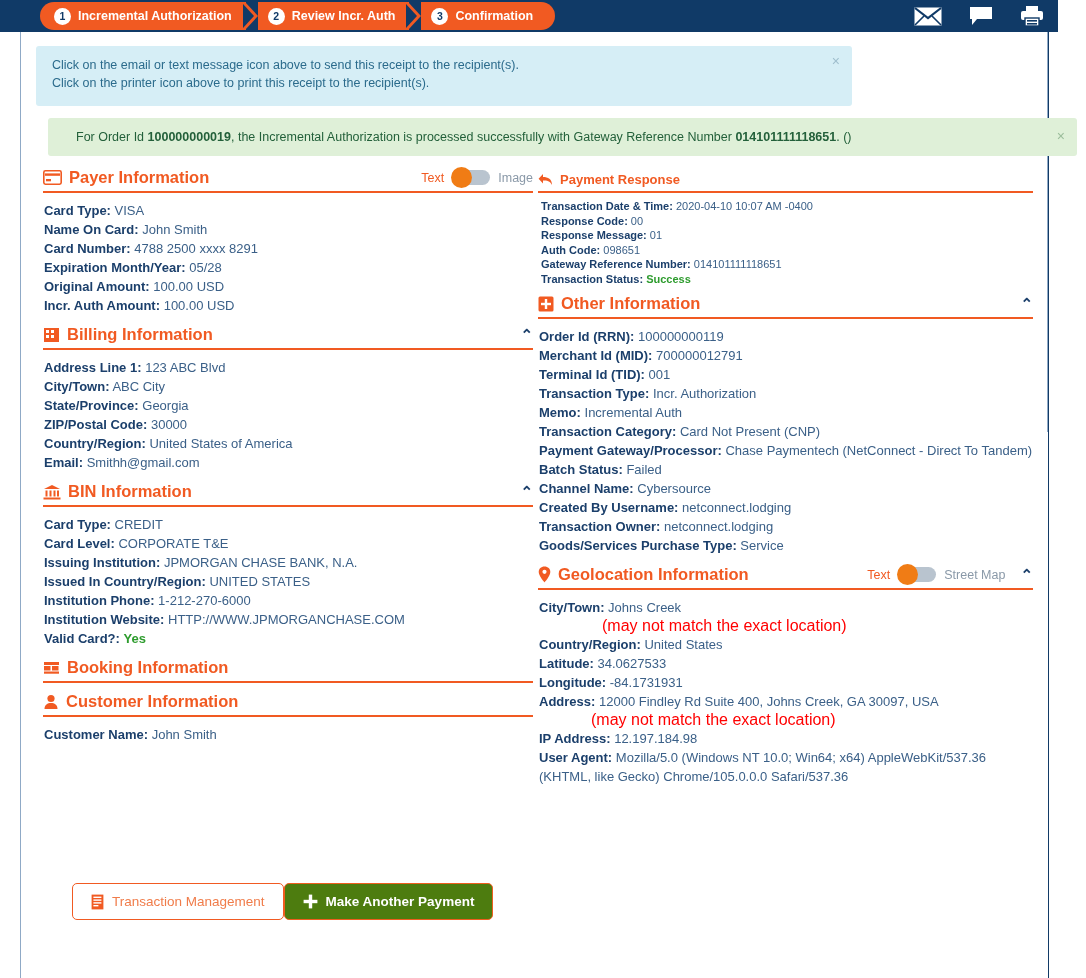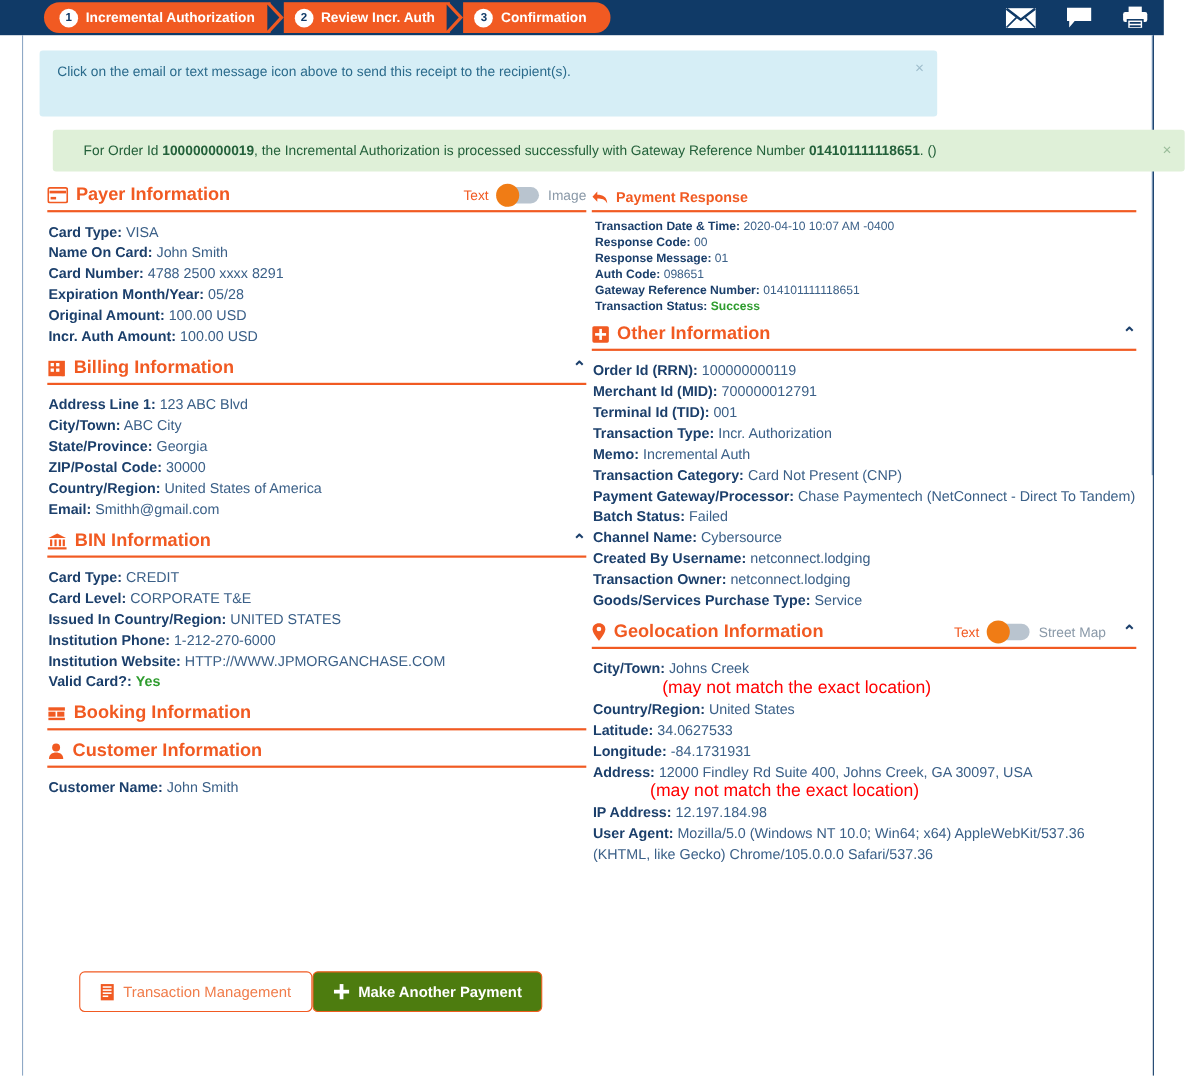--- a/index.html
+++ b/index.html
@@ -173,20 +173,21 @@
       </span>
     </div>
   </div>
 
   <div class="frame-left"></div>
   <div class="frame-right-top"></div>
   <div class="frame-right"></div>
 
   <div class="alert-info">
     <div>Click on the email or text message icon above to send this receipt to the recipient(s).</div>
+    <div>Click on the printer icon above to print this receipt to the recipient(s).</div>
     <button class="alert-x">×</button>
   </div>
 
   <div class="alert-success">
     <div>
       <span>For Order Id </span><b>100000000019</b><span>, the Incremental Authorization is processed successfully with Gateway Reference Number </span><b>014101111118651</b><span>. ()</span>
     </div>
     <button class="alert-x">×</button>
   </div>
 
@@ -259,20 +260,21 @@
             <rect x="0.5" y="13.5" width="17" height="2" fill="#f15a22"></rect>
           </svg>
         </span>
         <span class="title">BIN Information</span>
         <span class="spacer"></span>
         <span class="caret">⌃</span>
       </div>
       <div class="fields">
         <div class="f"><span class="k">Card Type:</span> <span class="v">CREDIT</span></div>
         <div class="f"><span class="k">Card Level:</span> <span class="v">CORPORATE T&amp;E</span></div>
+        <div class="f"><span class="k">Issuing Institution:</span> <span class="v">JPMORGAN CHASE BANK, N.A.</span></div>
         <div class="f"><span class="k">Issued In Country/Region:</span> <span class="v">UNITED STATES</span></div>
         <div class="f"><span class="k">Institution Phone:</span> <span class="v">1-212-270-6000</span></div>
         <div class="f"><span class="k">Institution Website:</span> <span class="v">HTTP://WWW.JPMORGANCHASE.COM</span></div>
         <div class="f"><span class="k">Valid Card?:</span> <span class="v ok">Yes</span></div>
       </div>
     </div>
 
     <div class="sec">
       <div class="sec-hd" style="margin-bottom:9px">
         <span class="sec-icon">

